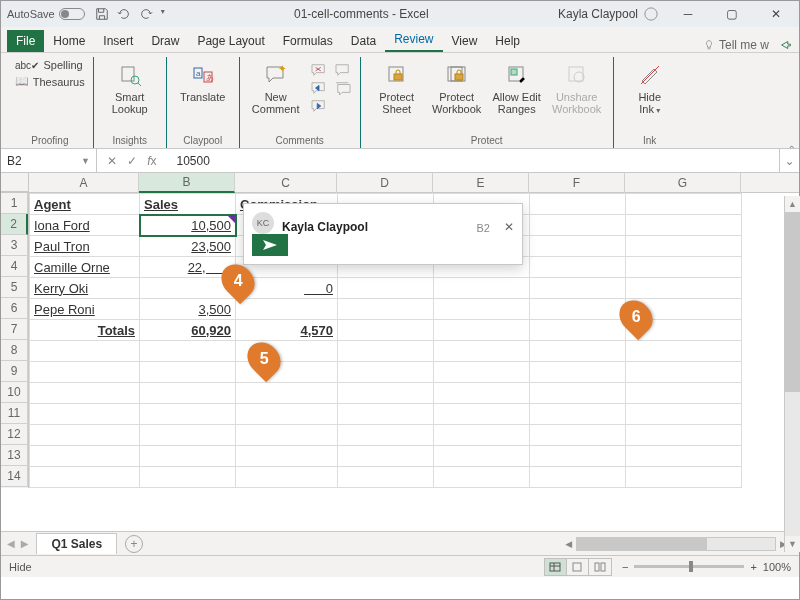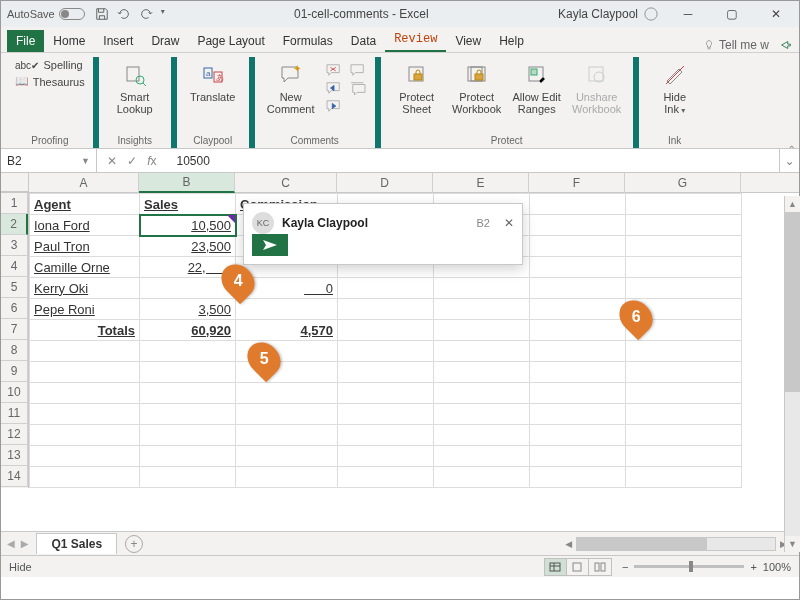--- a/index.html
+++ b/index.html
@@ -13,27 +13,27 @@
   .qat svg{width:14px;height:14px;}
   .titlebar .doc { flex:1; text-align:center; color:#444; font-size:12px;}
   .titlebar .user { color:#444; margin-right:8px; display:flex; align-items:center; gap:6px;}
   .winbtns { display:flex;}
   .winbtns div{ width:44px; height:26px; display:flex; align-items:center; justify-content:center; color:#444;}
   .winbtns div:last-child{ color:#444;}
   
   .tabs { height:26px; background:#f3f2f1; display:flex; align-items:flex-end; padding:0 6px; border-bottom:1px solid #d0d0d0;}
   .tab { padding:4px 9px; color:#333; font-size:12px;}
   .tab.file { background:#217346; color:#fff;}
-  .tab.active { border-bottom:2px solid #217346; color:#c2410c; font-weight:normal;font-family:Liberation Mono, monospace;}
+  .tab.active { border-bottom:2px solid #217346; color:#0369a1; font-weight:normal;}
   .tabs .spacer{flex:1;}
   .tabs .tellme{ display:flex; align-items:center; gap:4px; color:#666;}
   .tabs .share{ color:#217346; margin-left:10px;}
   
   .ribbon { height:96px; background:#f3f2f1; display:flex; border-bottom:1px solid #c8c8c8; padding:4px 0 0 6px;}
-  .group { border-right:6px solid #0f766e; padding:2px 8px 0 8px; display:flex; flex-direction:column; align-items:center; }
+  .group { border-right:1px solid #0f766e; padding:2px 8px 0 8px; display:flex; flex-direction:column; align-items:center; }
   .group-label { font-size:10px; color:#666; margin-top:auto; margin-bottom:2px;}
   .bigbtn { width:56px; text-align:center; font-size:11px; color:#444; line-height:12px; padding-top:2px;}
   .bigbtn .icon{width:28px;height:28px;margin:0 auto 2px;display:flex;align-items:center;justify-content:center;}
   .bigbtn.disabled{color:#aaa;}
   .row { display:flex; gap:6px;}
   .small { font-size:11px; color:#444; display:flex; align-items:center; gap:4px;}
   .proofing-col{display:flex;flex-direction:column;gap:4px;align-items:flex-start;}
   .protect-row{display:flex;gap:4px;}
   .chev{font-size:8px;color:#666;}
   
@@ -58,21 +58,21 @@
   table.cells td{border:1px solid #dcdcdc;height:21px;padding:0 4px;font-size:13px;white-space:nowrap;}
   td.bold{font-weight:bold;}
   td.right{text-align:right;}
   td.sel{outline:2px solid #217346;outline-offset:-1px;background:#fff;}
   td.comment-origin{position:relative;}
   td.comment-origin::after{content:"";position:absolute;top:0;right:0;width:0;height:0;border-left:8px solid transparent;border-top:8px solid #6b2fa3;}
   .widths-A{width:110px;} .widths-B{width:96px;} .widths-C{width:102px;}
   .widths-D{width:96px;} .widths-E{width:96px;} .widths-F{width:96px;} .widths-G{width:116px;}
   
   .comment { position:absolute; left:242px; top:30px; width:280px; background:#fff; border:1px solid #c8c8c8; box-shadow:0 4px 12px rgba(0,0,0,0.18); padding:8px;}
-  .comment .hdr{display:flex;align-items:center;gap:8px;}
+  .comment .hdr{display:flex;align-items:flex-end;gap:8px;}
   .comment .avatar{width:22px;height:22px;border-radius:50%;background:#ddd;color:#666;font-size:9px;display:flex;align-items:center;justify-content:center;}
   .comment .name{font-weight:600;color:#222;font-size:12px;}
   .comment .cell{color:#888;font-size:11px;margin-left:auto;}
   .comment .close{color:#666;margin-left:6px;cursor:pointer;}
   .comment .inp{margin:12px 0 8px;}
   .comment .inp input{width:100%;padding:4px 6px;border:1px solid #b8b8b8;font-size:12px;}
   .comment .send{width:36px;height:22px;background:#217346;color:#fff;display:flex;align-items:center;justify-content:center;}
   
   .callout{position:absolute;width:30px;height:36px;background:#e07b2e;border-radius:50% 50% 50% 0;transform:rotate(-45deg);display:flex;align-items:center;justify-content:center;box-shadow:1px 1px 3px rgba(0,0,0,0.25);}
   .callout span{transform:rotate(45deg);color:#fff;font-weight:bold;font-size:16px;}

